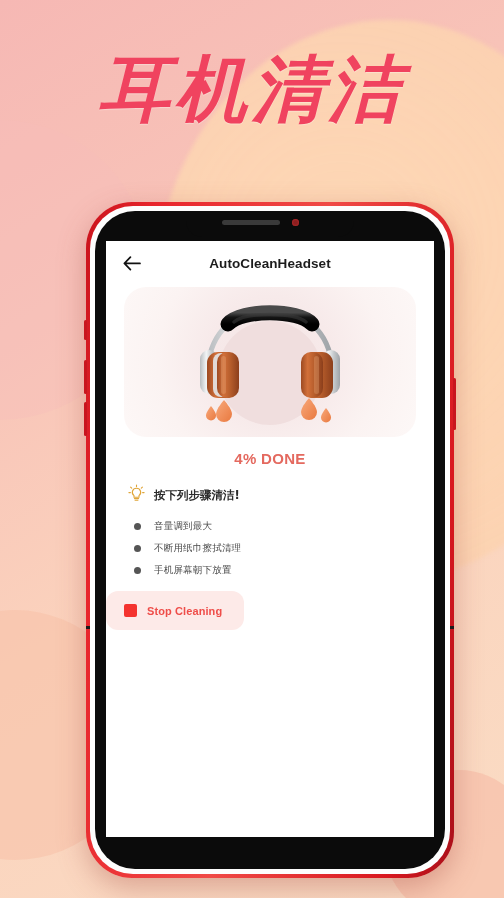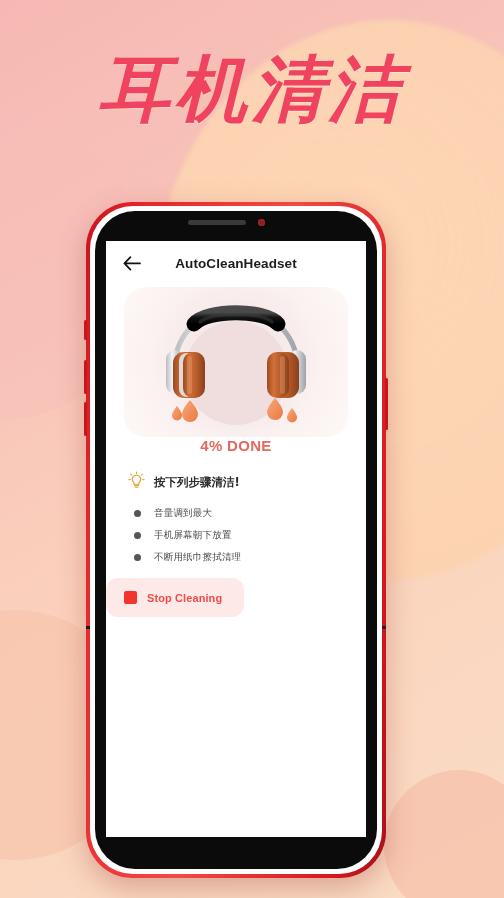--- a/index.html
+++ b/index.html
@@ -47,21 +47,21 @@
     letter-spacing:5px;
     color:#f0435f;
     font-style:italic;
     text-shadow: 0 1px 1px rgba(255,255,255,0.35);
   }
 
   
   .phone {
     position:absolute;
     left:86px; top:202px;
-    width:300px; height:676px;
+    width:368px; height:676px;
     border-radius:46px;
     background: linear-gradient(100deg,#c9131c 0%, #e8252c 14%, #f04a46 50%, #d8181f 86%, #a8101a 100%);
     box-shadow: 0 10px 28px rgba(160,70,60,0.35);
     z-index:5;
   }
   .phone-inner {
     position:absolute; inset:4px;
     border-radius:43px;
     background:#fdfdfd;
     padding:1px;
@@ -146,20 +146,21 @@
     top:34px; left:50%; transform:translateX(-50%);
   }
   .headset-svg { position:relative; z-index:2; }
 
   
   .percent {
     text-align:center;
     font-size:15px;
     font-weight:600;
     color:#e4695f;
+    margin-top:13px;
     letter-spacing:0.3px;
   }
 
   
   .tip-row {
     display:flex; align-items:center;
     gap:9px;
     margin:17px 0 0 22px;
     text-align:center;
   }
@@ -338,25 +339,25 @@
           <span class="tip-text">按下列步骤清洁!</span>
         </div>
 
         <div class="steps">
           <div class="step">
             <span class="dot"></span>
             <span class="step-text">音量调到最大</span>
           </div>
           <div class="step">
             <span class="dot"></span>
-            <span class="step-text">手机屏幕朝下放置</span>
+            <span class="step-text">不断用纸巾擦拭清理</span>
           </div>
           <div class="step">
             <span class="dot"></span>
-            <span class="step-text">不断用纸巾擦拭清理</span>
+            <span class="step-text">手机屏幕朝下放置</span>
           </div>
         </div>
 
         <div class="stop-wrap">
           <button class="stop-btn">
             <span class="stop-square"></span>
             <span class="stop-label">Stop Cleaning</span>
           </button>
         </div>
 

